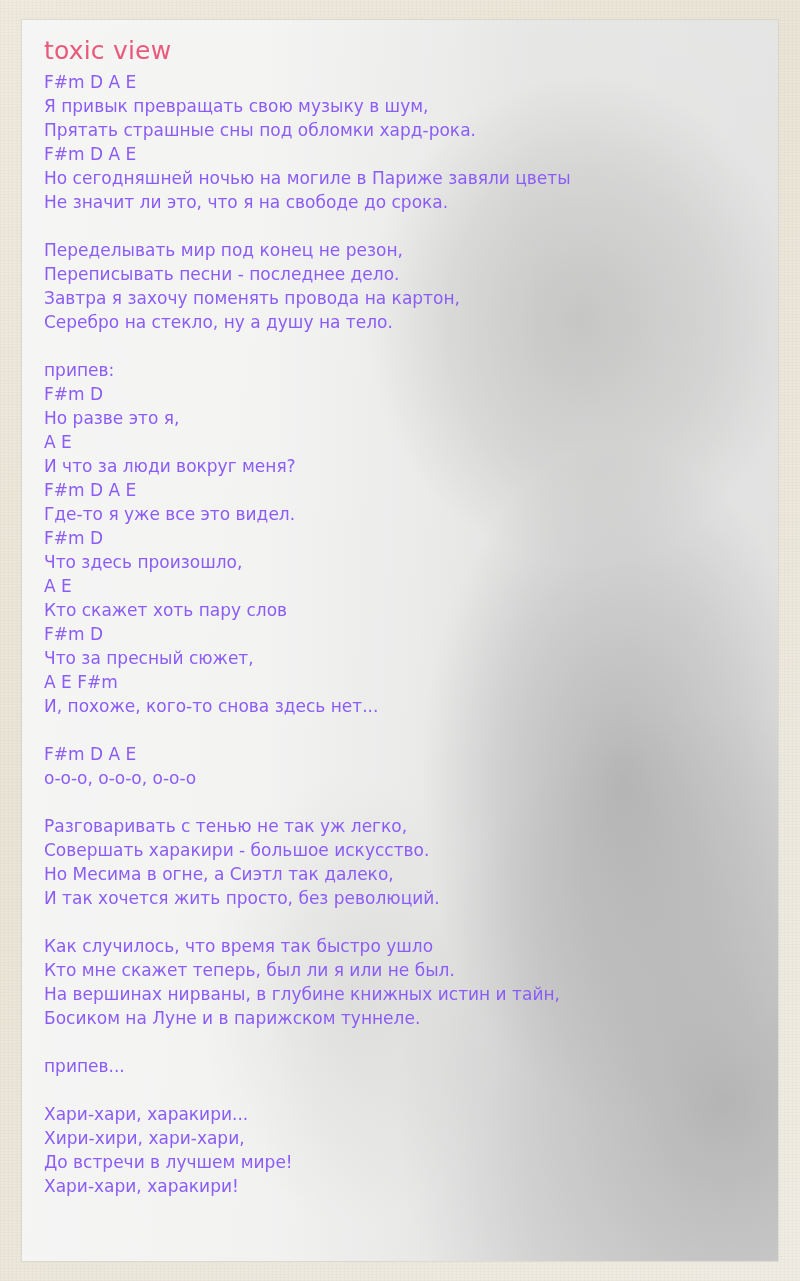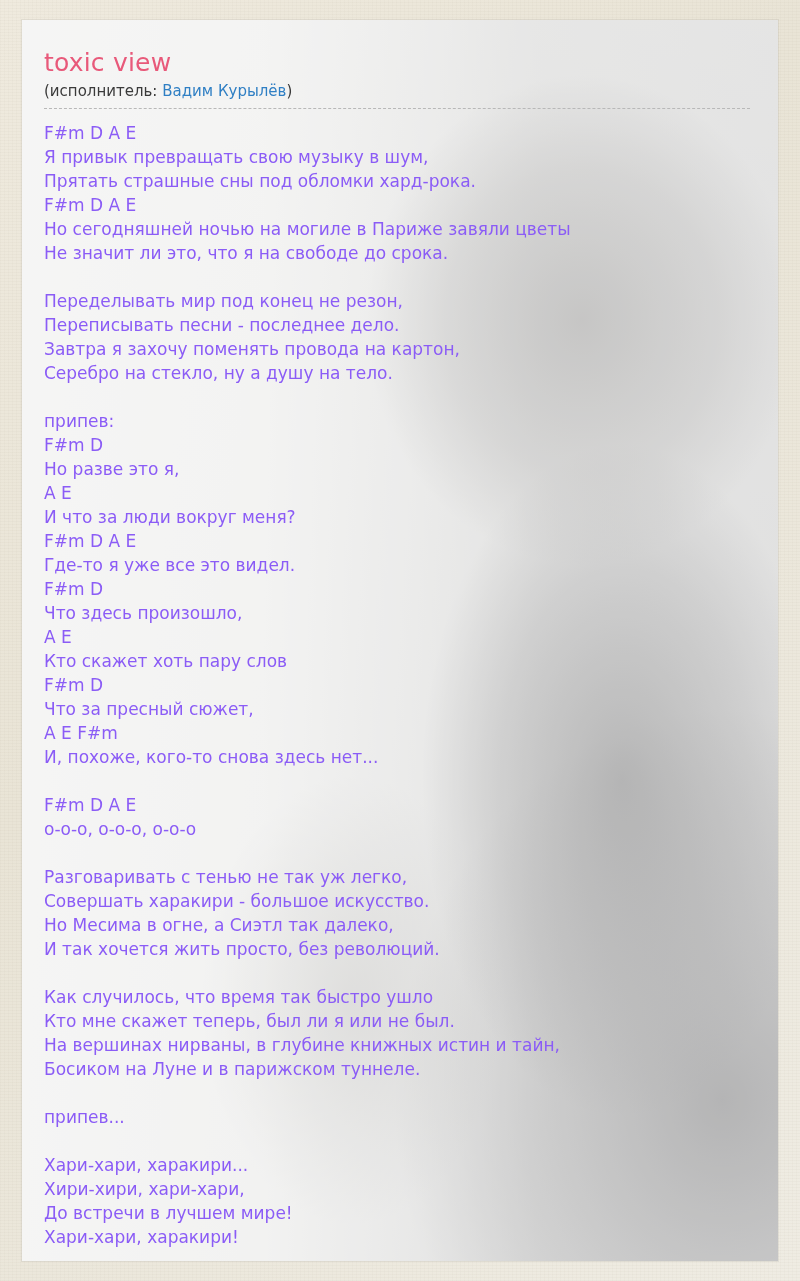--- a/index.html
+++ b/index.html
@@ -61,21 +61,21 @@
   }
   .photo-veil {
     position: absolute;
     inset: 0;
     background: rgba(246,246,245,0.55);
   }
 
   
   .content {
     position: relative;
-    padding: 28px 28px 0 22px;
+    padding: 16px 28px 0 22px;
   }
 
   .song-title {
     color: #e8597a;
     font-size: 25px;
     line-height: 30px;
     font-weight: normal;
     margin: 0 0 4px 0;
     letter-spacing: 0.2px;
   }
@@ -108,23 +108,20 @@
   <div class="frame-noise"></div>
 </div>
 
 <div class="card">
   <div class="photo-layer"></div>
   <div class="photo-veil"></div>
 
   <div class="content">
     <h1 class="song-title">toxic view</h1>
 
-    <div class="artist-line">
-      <span>(исполнитель: </span><a class="artist-link" href="#">Вадим Курылёв</a><span>)</span>
-    </div>
 
     <pre class="lyrics">F#m D A E
 Я привык превращать свою музыку в шум,
 Прятать страшные сны под обломки хард-рока.
 F#m D A E
 Но сегодняшней ночью на могиле в Париже завяли цветы
 Не значит ли это, что я на свободе до срока.
 
 Переделывать мир под конец не резон,
 Переписывать песни - последнее дело.

